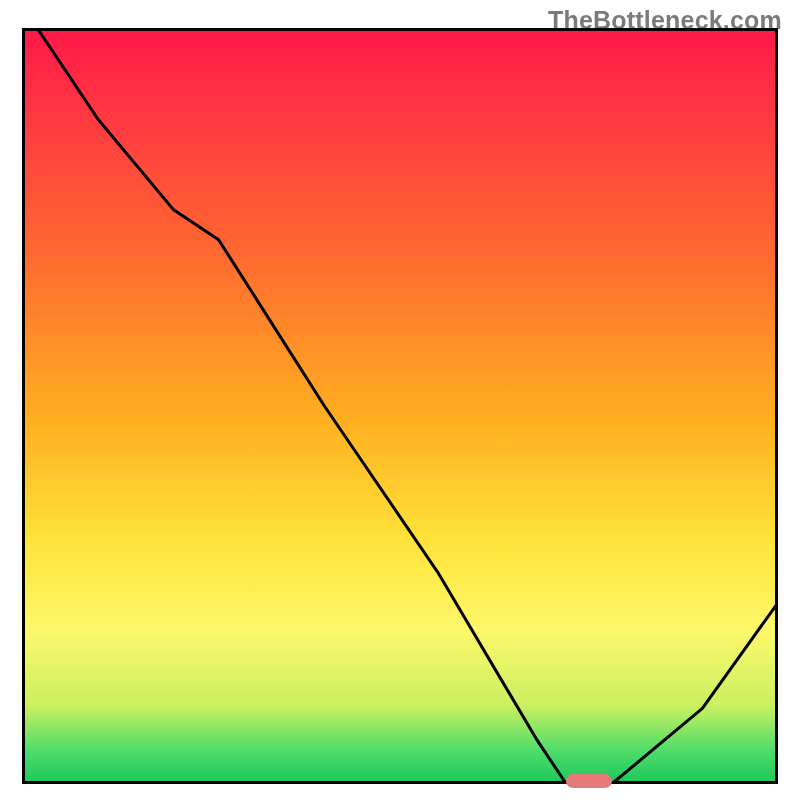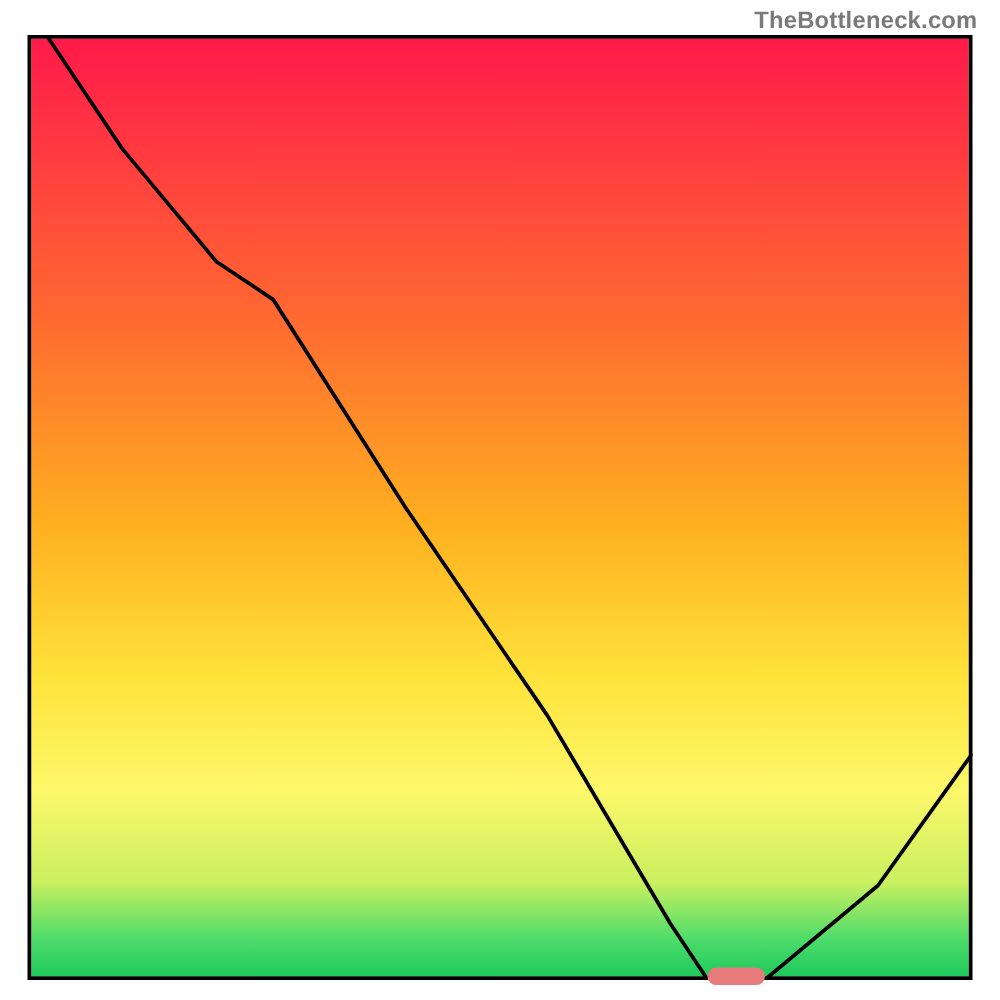--- a/index.html
+++ b/index.html
@@ -12,21 +12,21 @@
   }
   .container {
     position: relative;
     width: 800px;
     height: 800px;
   }
   .watermark {
     position: absolute;
     top: 6px;
     right: 18px;
-    font-size: 19px;
+    font-size: 25px;
     font-weight: 600;
     color: #7a7a7a;
     letter-spacing: 0.2px;
   }
   .chart-frame {
     position: absolute;
     left: 22px;
     top: 28px;
     width: 756px;
     height: 756px;

